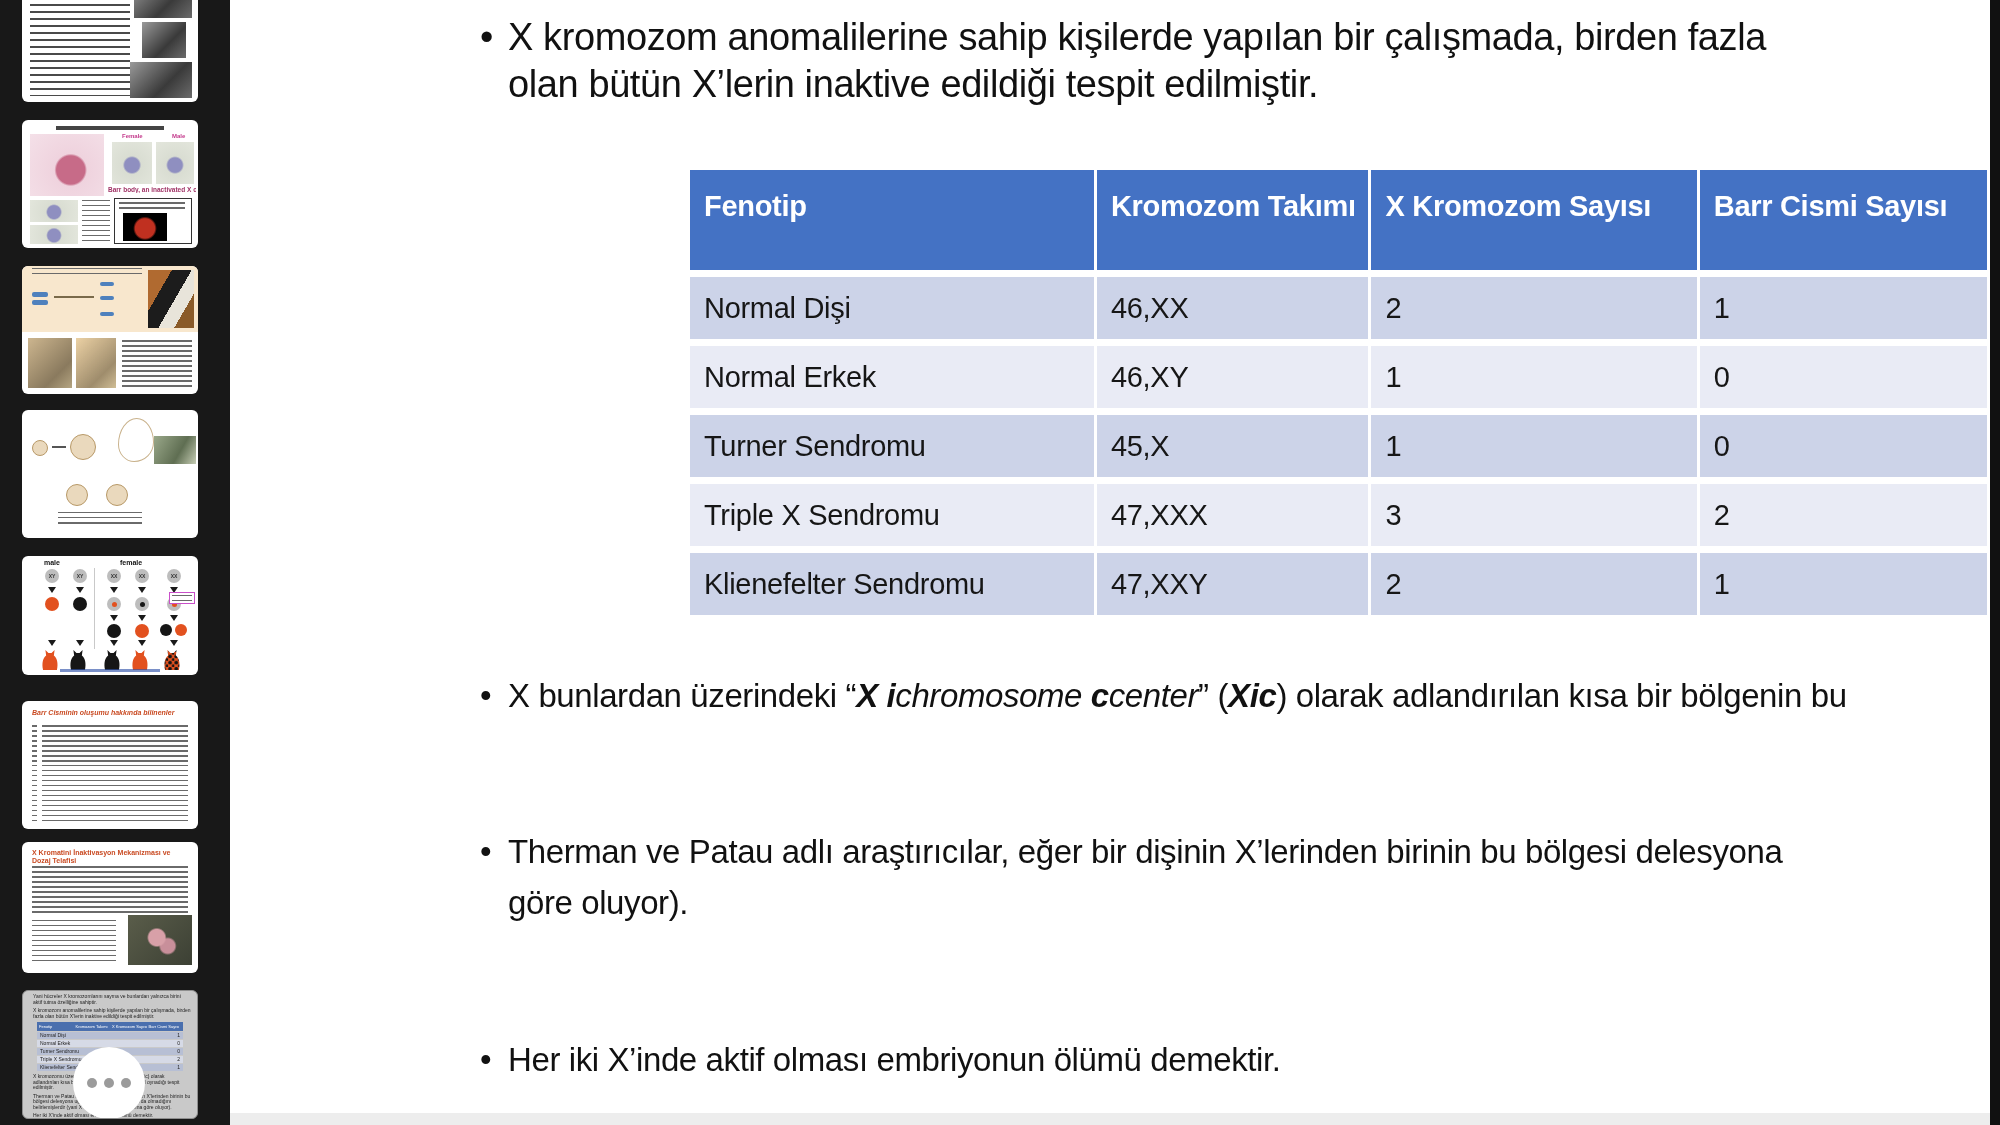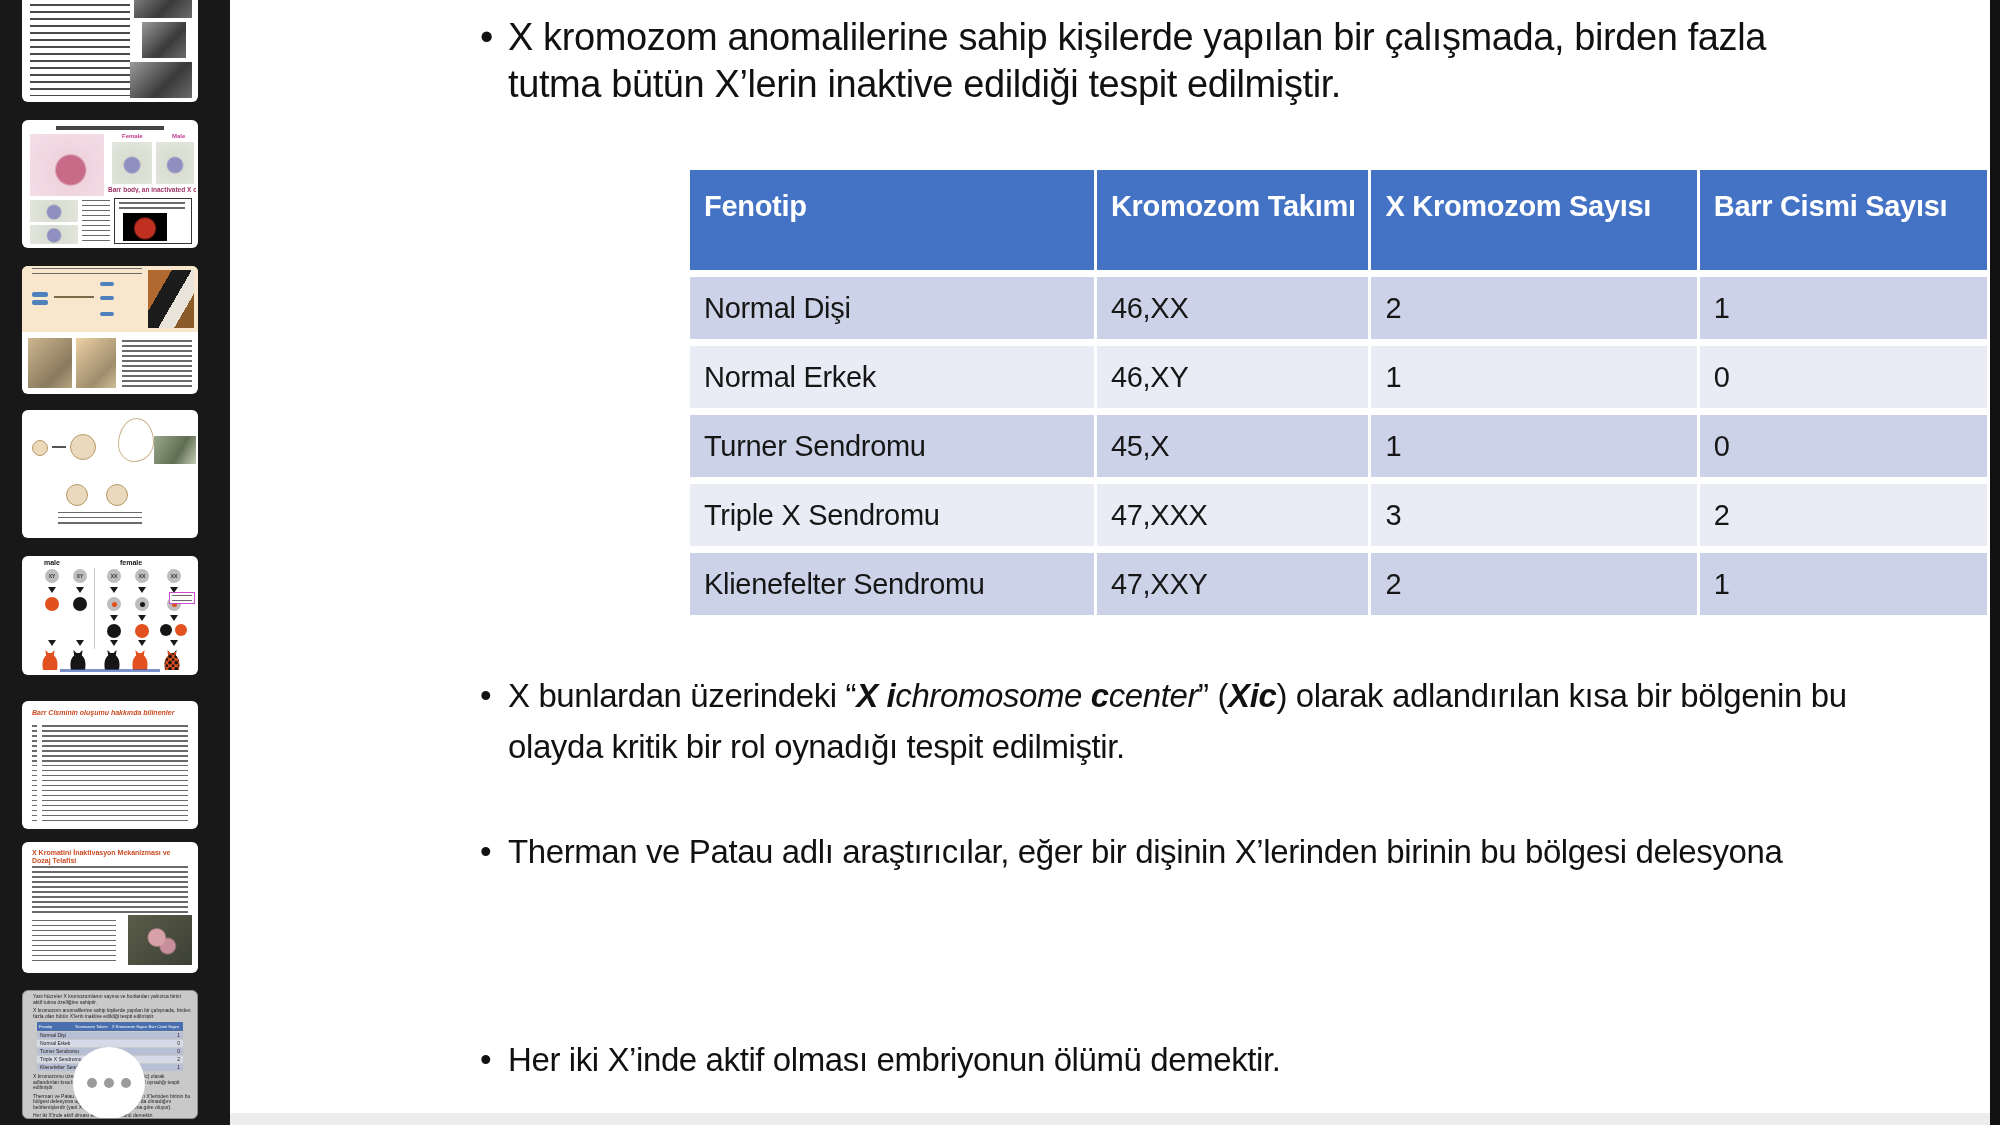--- a/index.html
+++ b/index.html
@@ -293,21 +293,21 @@
     </div>
   </div>
 </aside>
 
 <main class="main">
 
   <div class="bullet b1">
     <span class="dot"></span>
     <div class="lines">
         <div class="line"><span>X kromozom anomalilerine sahip kişilerde yapılan bir çalışmada, birden fazla</span></div>
-        <div class="line"><span>tutma bütün X’lerin inaktive edildiği tespit edilmiştir.</span></div>
+        <div class="line"><span>olan bütün X’lerin inaktive edildiği tespit edilmiştir.</span></div>
       </div>
   </div>
 
   <table class="ptable">
     <colgroup>
       <col style="width:405px">
         <col style="width:272px">
         <col style="width:326px">
         <col style="width:288px">
     </colgroup>
@@ -350,28 +350,28 @@
           <td>2</td>
           <td>1</td>
         </tr>
       </tbody>
   </table>
 
   <div class="bullet b2">
     <span class="dot"></span>
     <div class="lines">
         <div class="line"><span>X bunlardan üzerindeki “</span><span class="seg-bi">X i</span><span class="seg-i">chromosome </span><span class="seg-bi">c</span><span class="seg-i">center</span><span>” (</span><span class="seg-bi">Xic</span><span>) olarak adlandırılan kısa bir bölgenin bu</span></div>
-        <div class="line"><span>olayda kritik bir rol oynadığı tespit edilmiştir.</span></div>
       </div>
   </div>
 
   <div class="bullet b3">
     <span class="dot"></span>
     <div class="lines">
         <div class="line"><span>Therman ve Patau adlı araştırıcılar, eğer bir dişinin X’lerinden birinin bu bölgesi delesyona</span></div>
+        <div class="line"><span>göre oluyor).</span></div>
       </div>
   </div>
 
   <div class="bullet b4">
     <span class="dot"></span>
     <div>Her iki X’inde aktif olması embriyonun ölümü demektir.</div>
   </div>
 </main>
 
 <div class="bottom-strip"></div>

